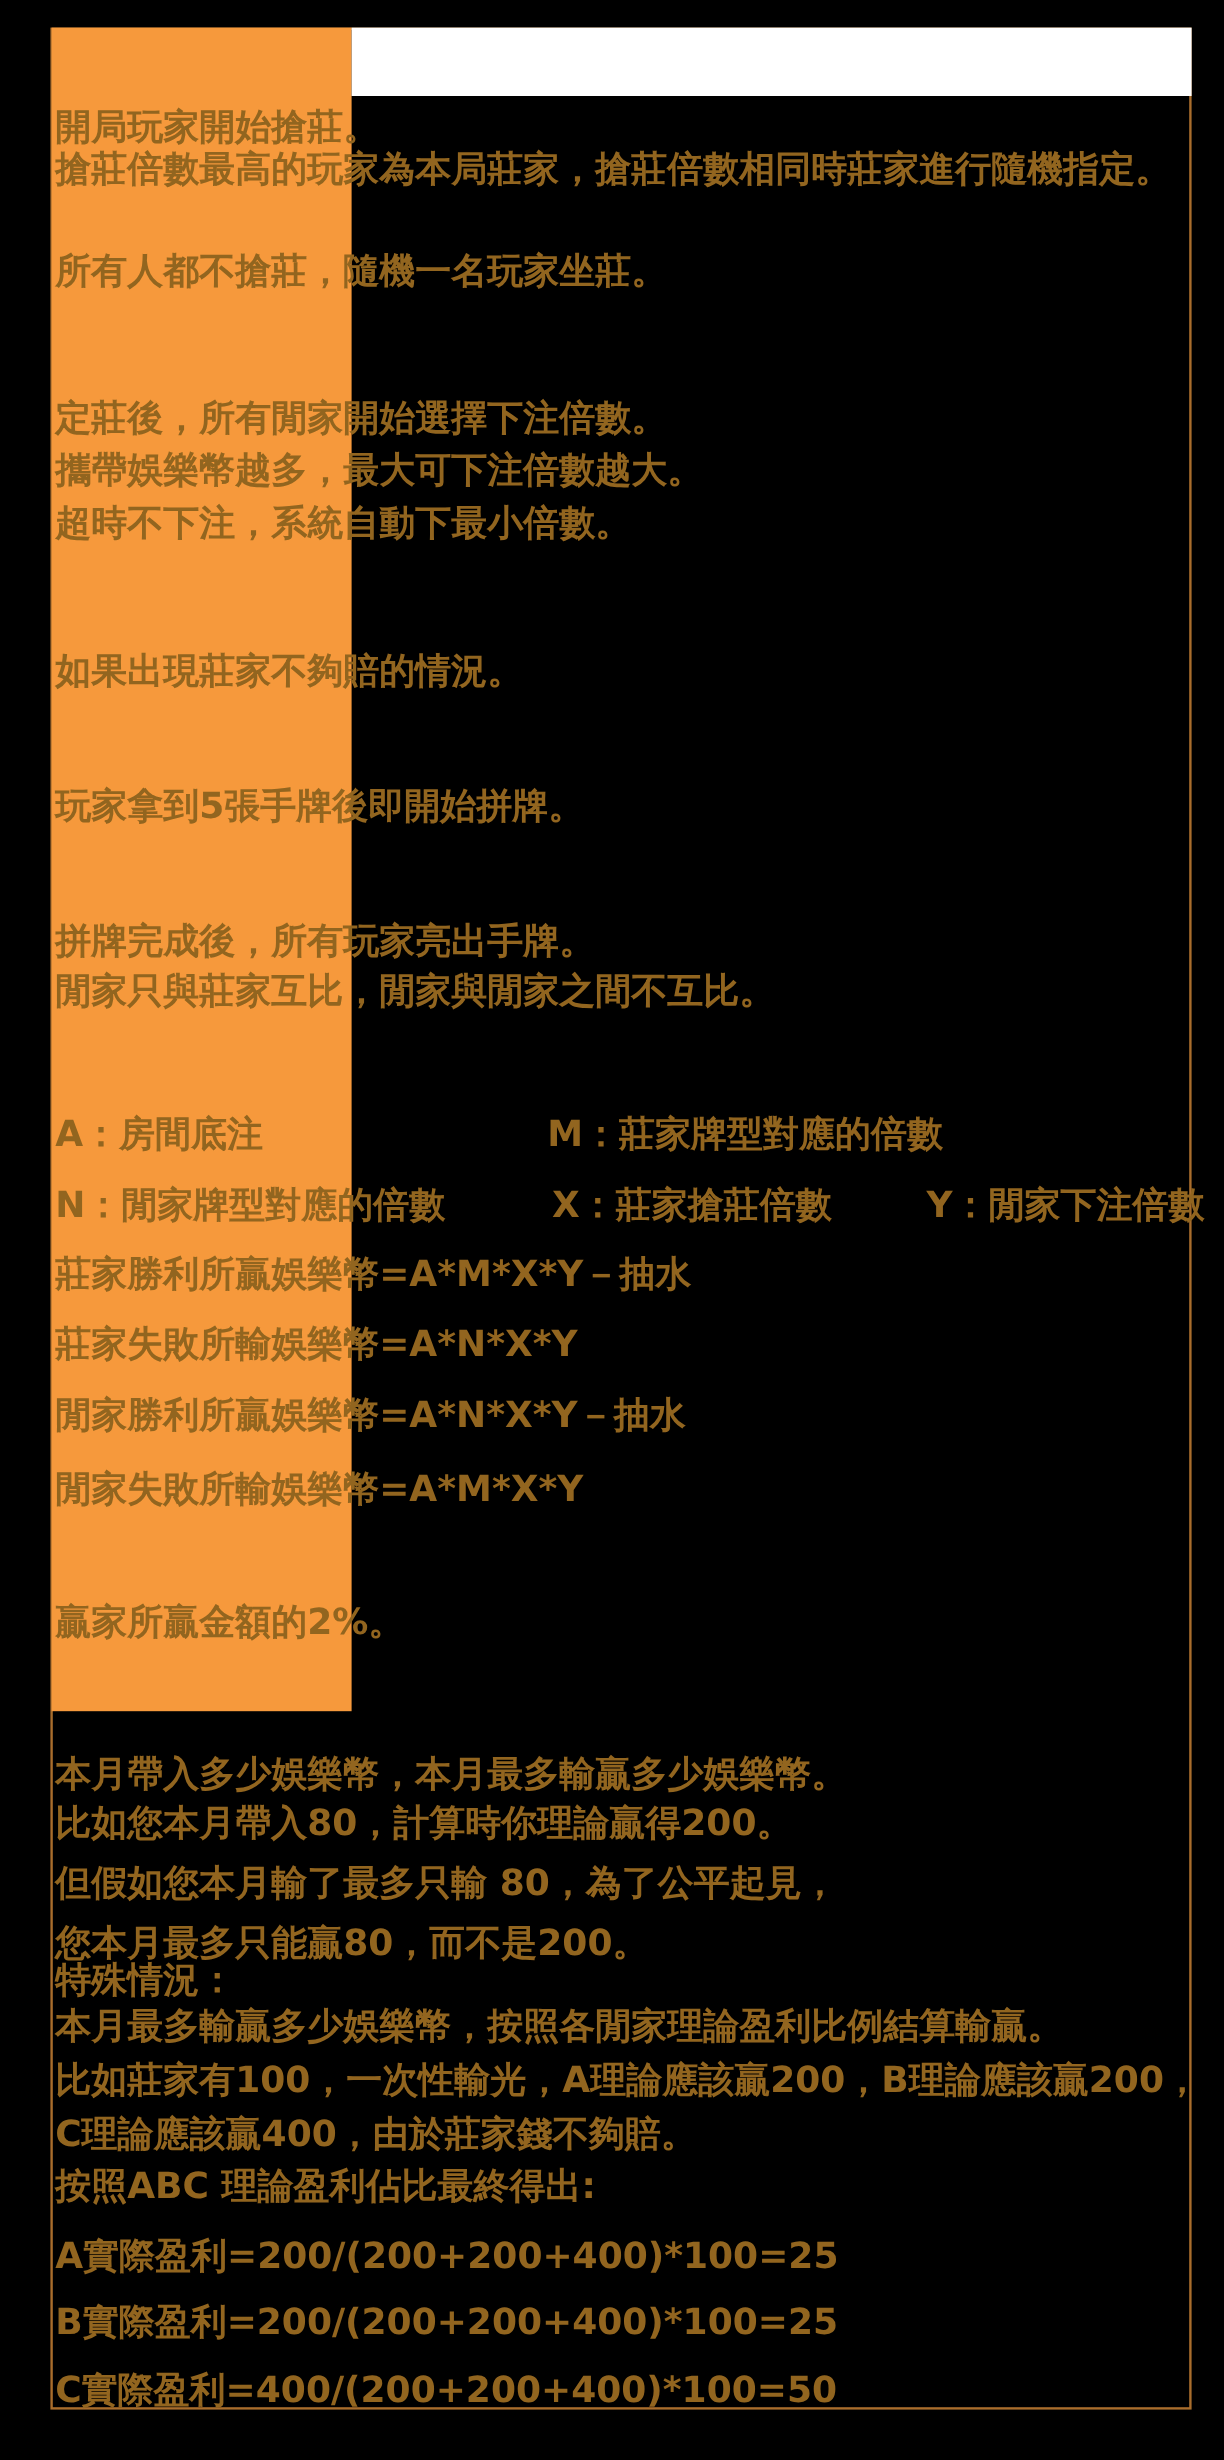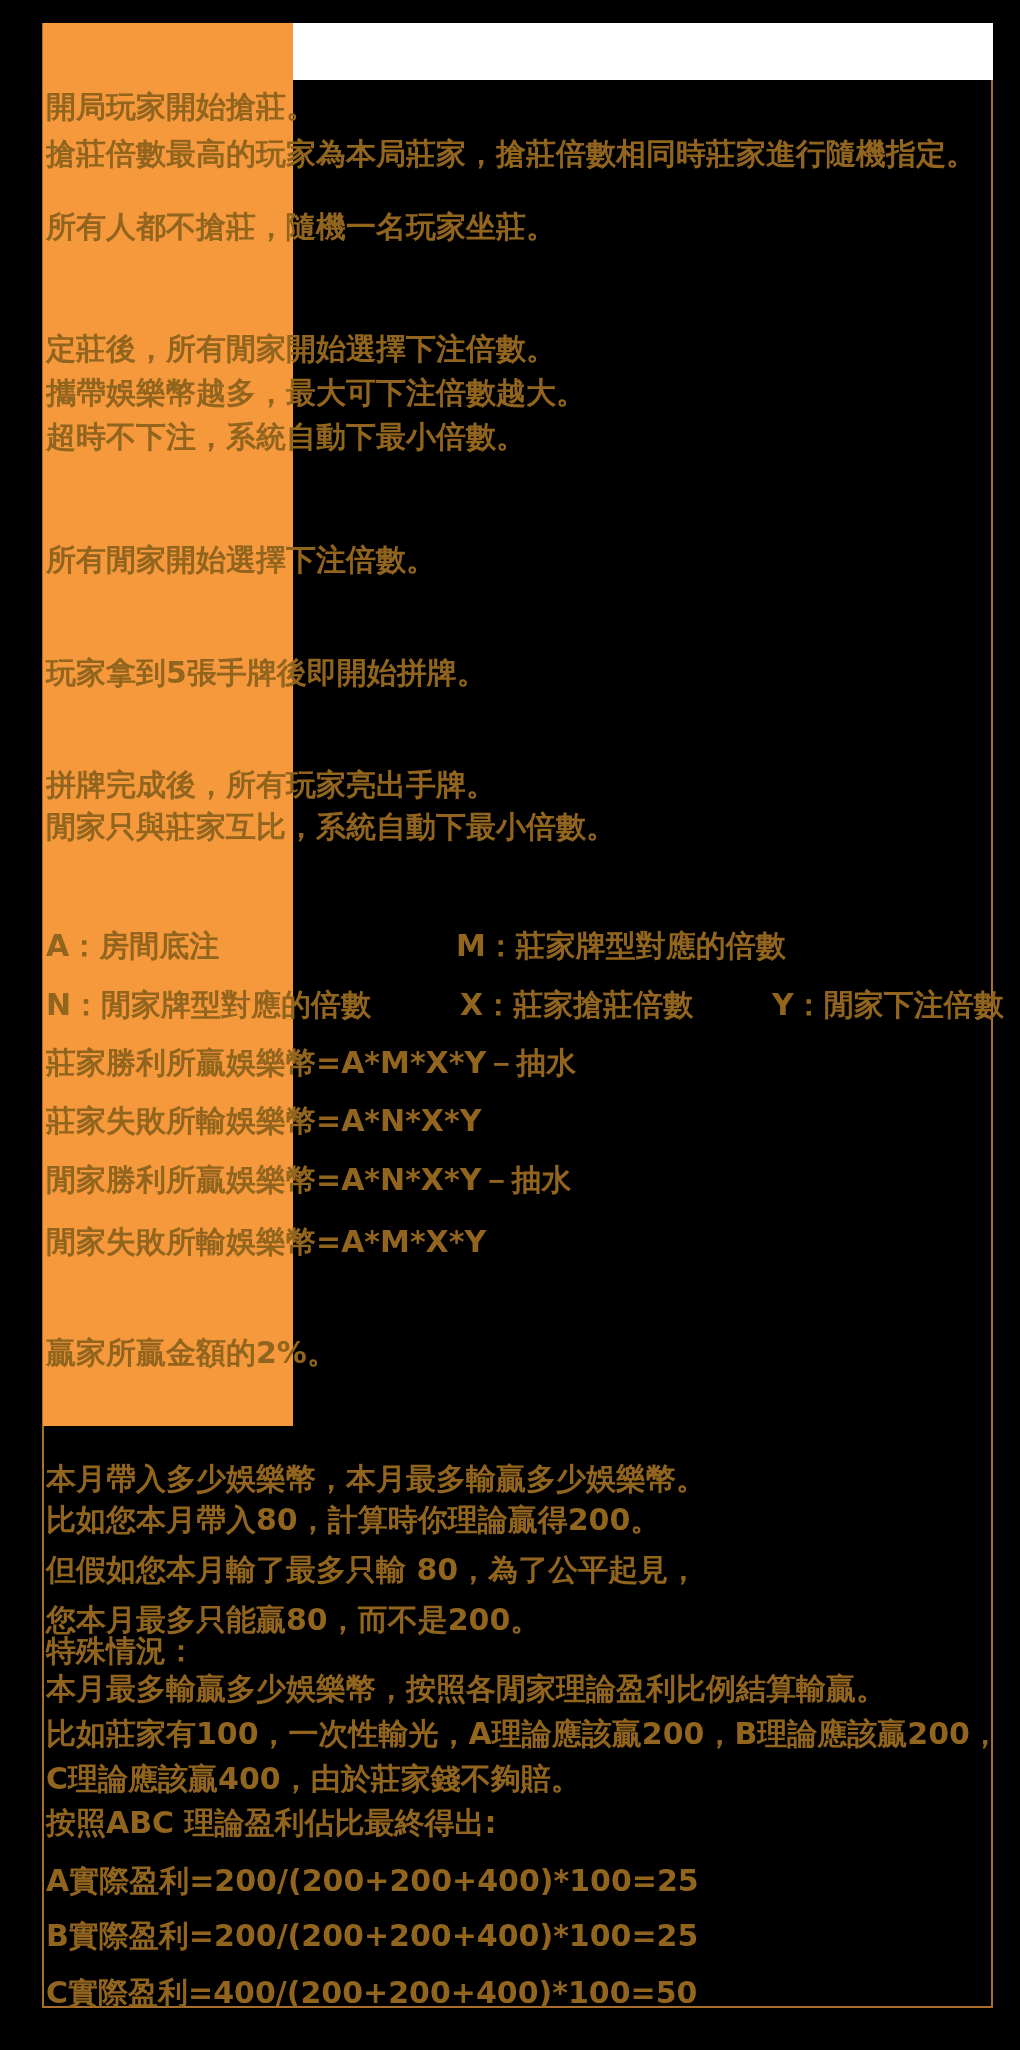--- a/index.html
+++ b/index.html
@@ -42,33 +42,33 @@
 </head>
 <body>
 
 <div class="canvas">
 
   <div class="panel-border"></div>
   <div class="orange-band"></div>
   <div class="header-strip"></div>
 
   <div class="ln" style="top:90px">開局玩家開始搶莊。</div>
-  <div class="ln" style="top:137px">搶莊倍數最高的玩家為本局莊家，搶莊倍數相同時莊家進行隨機指定。</div>
+  <div class="ln" style="top:125px">搶莊倍數最高的玩家為本局莊家，搶莊倍數相同時莊家進行隨機指定。</div>
   <div class="ln" style="top:210px">所有人都不搶莊，隨機一名玩家坐莊。</div>
 
   <div class="ln" style="top:332px">定莊後，所有閒家開始選擇下注倍數。</div>
   <div class="ln" style="top:376px">攜帶娛樂幣越多，最大可下注倍數越大。</div>
   <div class="ln" style="top:420px">超時不下注，系統自動下最小倍數。</div>
 
-  <div class="ln" style="top:543px">所有閒家開始選擇下注倍數。</div>
+  <div class="ln" style="top:543px">如果出現莊家不夠賠的情況。</div>
 
   <div class="ln" style="top:656px">玩家拿到5張手牌後即開始拼牌。</div>
 
   <div class="ln" style="top:768px">拼牌完成後，所有玩家亮出手牌。</div>
-  <div class="ln" style="top:810px">閒家只與莊家互比，系統自動下最小倍數。</div>
+  <div class="ln" style="top:810px">閒家只與莊家互比，閒家與閒家之間不互比。</div>
 
   <div class="ln" style="top:929px;left:46px">A：房間底注</div>
   <div class="ln" style="top:929px;left:456px">M：莊家牌型對應的倍數</div>
   <div class="ln" style="top:988px;left:46px">N：閒家牌型對應的倍數</div>
   <div class="ln" style="top:988px;left:460px">X：莊家搶莊倍數</div>
   <div class="ln" style="top:988px;left:772px">Y：閒家下注倍數</div>
 
   <div class="ln" style="top:1046px">莊家勝利所贏娛樂幣=A*M*X*Y－抽水</div>
   <div class="ln" style="top:1104px">莊家失敗所輸娛樂幣=A*N*X*Y</div>
   <div class="ln" style="top:1163px">閒家勝利所贏娛樂幣=A*N*X*Y－抽水</div>

